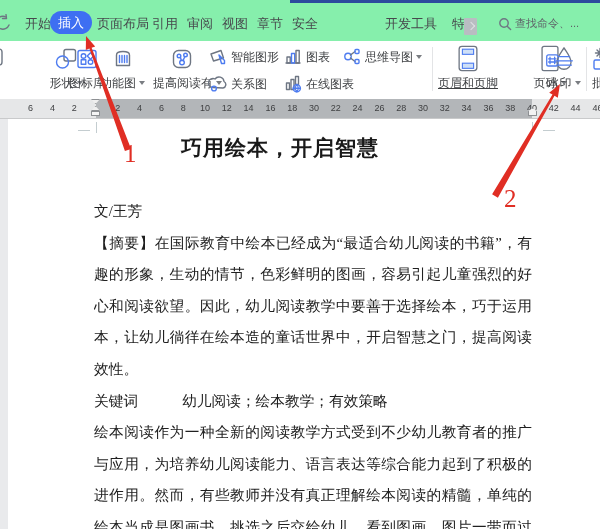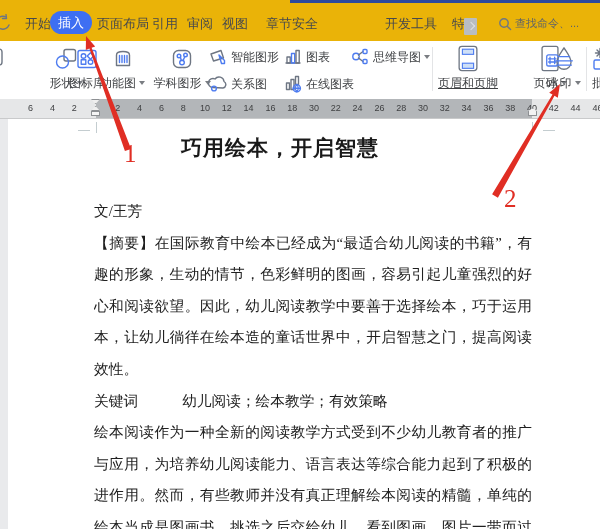--- a/index.html
+++ b/index.html
@@ -1,20 +1,20 @@
 <!DOCTYPE html>
 <html><head>
 <meta charset="utf-8">
 <style>
   html,body{margin:0;padding:0;}
   body{width:600px;height:529px;overflow:hidden;position:relative;background:#fff;
        font-family:"Liberation Sans","DejaVu Sans",sans-serif;-webkit-font-smoothing:antialiased;}
   .abs{position:absolute;}
   
-  #tabbar{left:0;top:0;width:600px;height:41px;background:#eab308;border-bottom:1px solid #ececec;}
+  #tabbar{left:0;top:0;width:600px;height:41px;background:#86efac;border-bottom:1px solid #ececec;}
   #topline{left:290px;top:0;width:310px;height:3px;background:#2c4a9e;}
   .tab{position:absolute;top:15px;height:18px;line-height:18px;font-size:13px;color:#47494d;white-space:nowrap;cursor:default;}
   #tab-pill{position:absolute;left:50px;top:11px;width:42px;height:23px;border-radius:12px;
             background:#3e6ff2;color:#fff;font-size:13px;text-align:center;line-height:23px;}
   #tab-frag-box{left:464px;top:18px;width:13px;height:17px;background:#b9bdc2;border-radius:1px;}
   #tab-frag-box:after{content:"";position:absolute;left:4px;top:5px;width:5px;height:5px;border-right:1.5px solid #dfe1e4;border-top:1.5px solid #dfe1e4;transform:rotate(45deg);}
   #search{left:498px;top:13px;height:20px;color:#5f6368;font-size:11px;line-height:20px;}
   #search svg{vertical-align:-4px;margin-right:3px;}
   #undo-frag{left:-7px;top:14px;}
   
@@ -64,21 +64,21 @@
   <svg id="undo-frag" class="abs" width="18" height="18">
     <path class="g" d="M13 3 a6.5 6.5 0 1 0 3 8"></path>
     <path class="g" d="M13 0.5 L13.5 4.5 L9.5 4.5"></path>
   </svg>
   <div class="tab" style="left:25px;">开始</div>
   <div id="tab-pill">插入</div>
   <div class="tab" style="left:97px;">页面布局</div>
   <div class="tab" style="left:152px;">引用</div>
   <div class="tab" style="left:187px;">审阅</div>
   <div class="tab" style="left:222px;">视图</div>
-  <div class="tab" style="left:266px;">章节</div>
+  <div class="tab" style="left:257px;">章节</div>
   <div class="tab" style="left:292px;">安全</div>
   <div class="tab" style="left:385px;">开发工具</div>
   <div class="tab" style="left:452px;">特</div>
   <div id="tab-frag-box" class="abs"></div>
   <div id="search" class="abs">
     <svg width="14" height="14" viewBox="0 0 14 14">
       <circle cx="6" cy="6" r="4.2" class="g"></circle>
         <path class="g" d="M9.2 9.2 L12.6 12.6"></path>
     </svg><span>查找命令、...</span>
   </div>
@@ -121,21 +121,21 @@
   </div>
 
   <div class="tbtn" style="left:153px;width:58px;">
     <svg class="ticon" width="26" height="26" viewBox="0 0 26 26">
       <rect x="4.5" y="4.5" width="17" height="17" rx="5" class="g"></rect>
       <circle cx="10" cy="10" r="1.8" class="b"></circle>
       <circle cx="16.5" cy="9" r="1.8" class="b"></circle>
       <circle cx="13" cy="16.5" r="2.3" class="b"></circle>
       <path class="b" d="M11.5 11.5 L12.3 14.5 M15.8 10.7 L14 14.6"></path>
     </svg>
-    <span class="tlabel"><span>学科图形</span><span class="caret"></span></span>
+    <span class="tlabel"><span>提高阅读有</span><span class="caret"></span></span>
   </div>
 
   <div class="stack" style="left:283px;width:60px;">
     <div class="srow r1">
       <svg width="19" height="19" viewBox="0 0 19 19">
         <path class="g" d="M3 16 h14"></path>
         <rect x="4" y="10" width="3.2" height="6" class="g"></rect>
         <rect x="8.5" y="6.5" width="3.2" height="9.5" class="b"></rect>
         <rect x="13" y="3.5" width="3.2" height="12.5" class="g"></rect>
       </svg><span>图表</span>
@@ -159,21 +159,21 @@
       </svg><span>智能图形</span>
     </div>
     <div class="srow r2">
       <svg width="19" height="19" viewBox="0 0 19 19">
         <path class="g" d="M5 13.5 a4.5 4.5 0 1 1 2-8.5 a5 5 0 0 1 9 2.5 a3.5 3.5 0 0 1-1 6.5 Z"></path>
         <circle cx="6" cy="14.5" r="2.4" class="b"></circle>
       </svg><span>关系图</span>
     </div>
   </div>
 
-  <div class="stack" style="left:350px;width:72px;">
+  <div class="stack" style="left:342px;width:72px;">
     <div class="srow r1">
       <svg width="19" height="19" viewBox="0 0 19 19">
         <circle cx="6" cy="9.5" r="3.2" class="b"></circle>
         <path class="g" d="M8.5 8 L13 4.5 M8.5 11 L13 14.5"></path>
         <rect x="13" y="2.5" width="4" height="4" rx="1" class="b"></rect>
         <rect x="13" y="12.5" width="4" height="4" rx="1" class="b"></rect>
       </svg><span>思维导图</span><span class="caret"></span>
     </div>
   </div>
 

